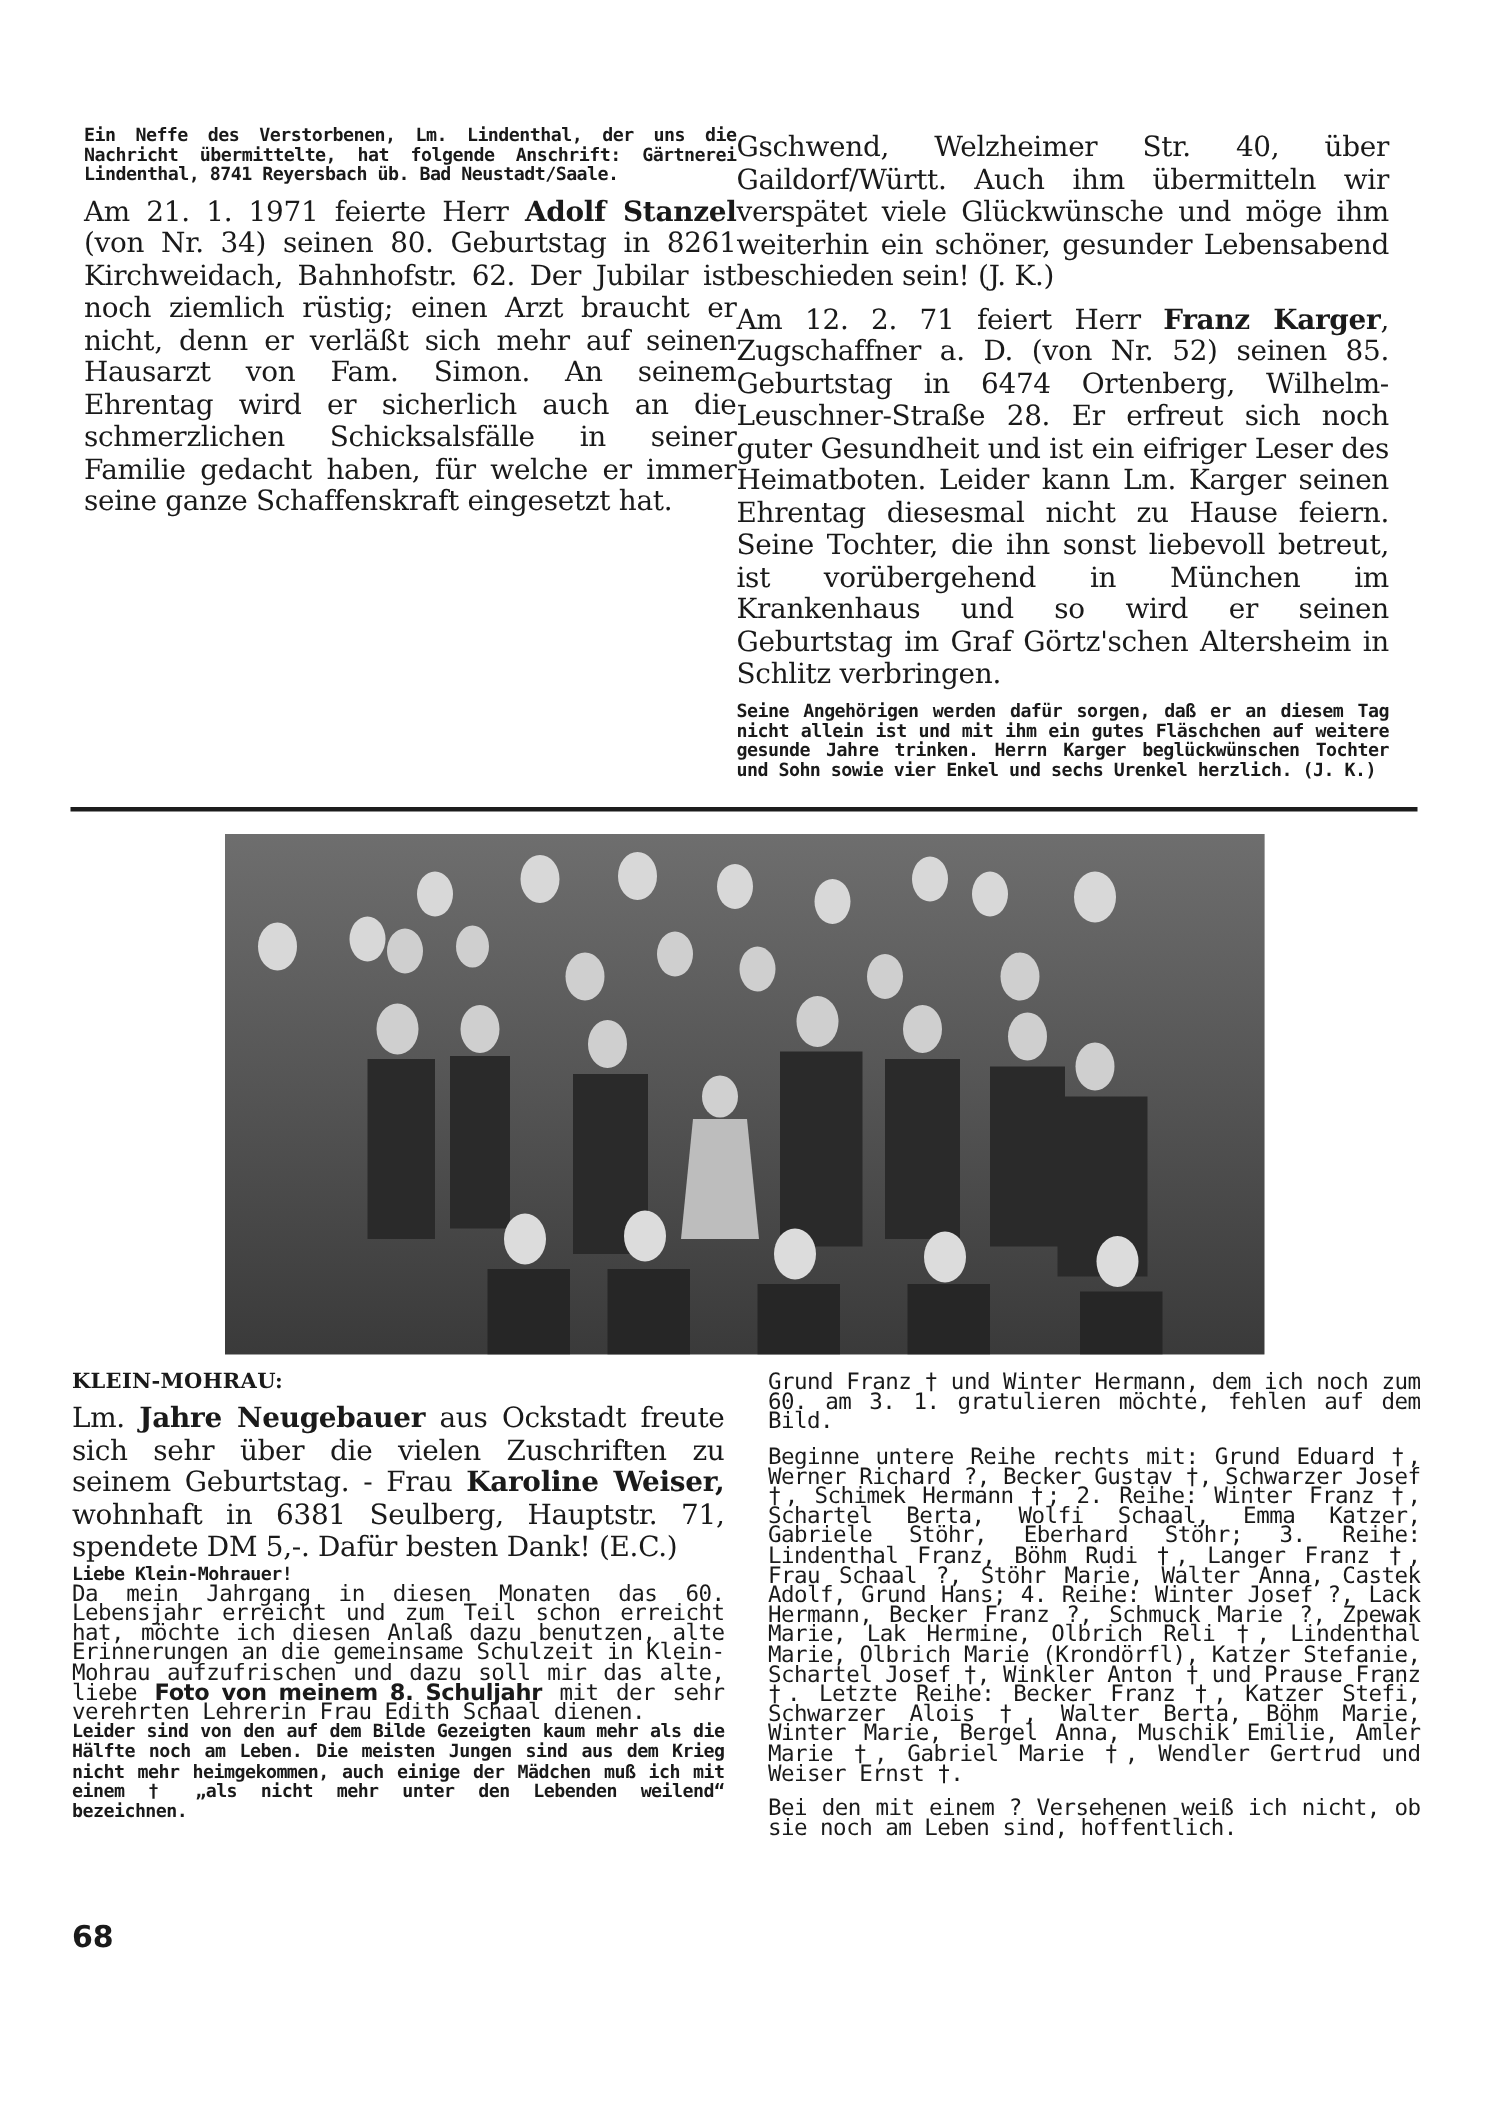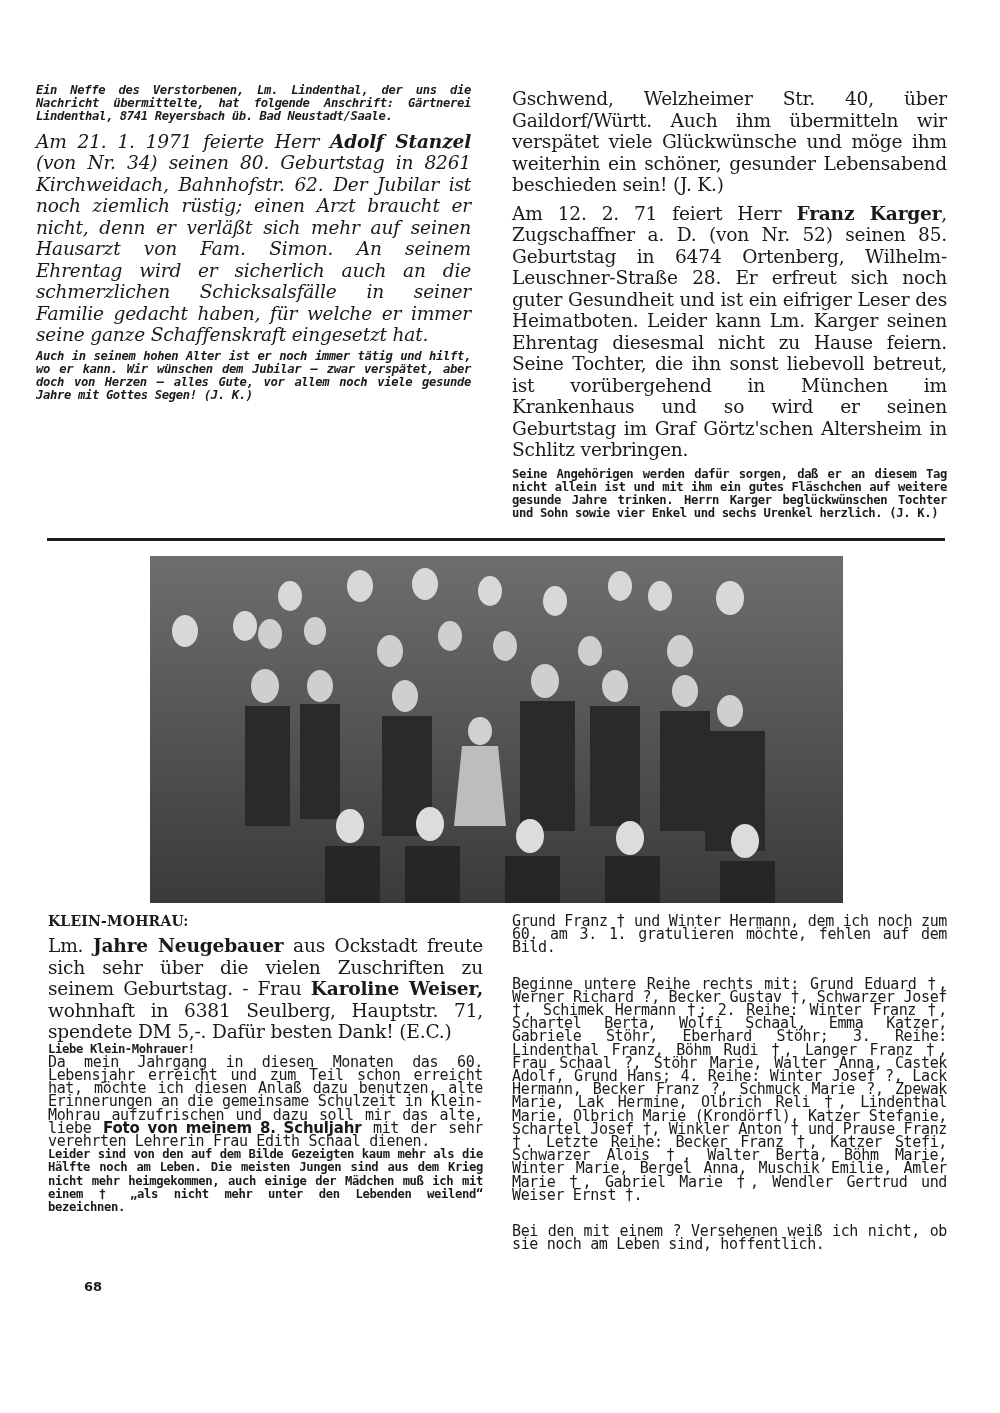--- a/index.html
+++ b/index.html
@@ -1,48 +1,47 @@
 <!DOCTYPE html>
 <html><head>
 <meta charset="utf-8">
 <style>
   html, body { margin: 0; padding: 0; background: #ffffff; }
   body { width: 1000px; height: 1413px; position: relative; overflow: hidden; color: #1a1a1a; }
   .col { position: absolute; text-align: justify; }
-  .col-left-top { left: 36px; top: 84px; width: 435px; font-style: italic; }
-  .col-right-top { left: 512px; top: 88px; width: 435px; }
+  .col-left-top { left: 56px; top: 84px; width: 435px; }
+  .col-right-top { left: 491px; top: 88px; width: 435px; }
   .col-left-bot { left: 48px; top: 910px; width: 435px; }
   .col-right-bot { left: 512px; top: 915px; width: 435px; }
 
   .small { font-family: "DejaVu Sans Mono", "Liberation Mono", monospace; font-size: 12.2px; line-height: 13.2px; font-weight: bold; letter-spacing: -0.35px; margin: 0; }
   .small-reg { font-family: "DejaVu Sans Mono", "Liberation Mono", monospace; font-size: 15px; line-height: 13.2px; letter-spacing: -0.35px; margin: 0; }
   .large { font-family: "DejaVu Serif", "Liberation Serif", serif; font-size: 18.6px; line-height: 21.5px; margin: 0; letter-spacing: -0.2px; }
   .large b { font-weight: bold; }
   .small b, .small-reg b { font-family: "DejaVu Sans", "Liberation Sans", sans-serif; font-weight: bold; letter-spacing: -0.2px; }
 
   .gap-s { margin-top: 4px; }
   .gap-m { margin-top: 7px; }
-  .gap-l { margin-top: 23px; }
+  .gap-l { margin-top: 10px; }
 
   .heading { font-family: "DejaVu Serif", "Liberation Serif", serif; font-weight: bold; font-size: 14px; line-height: 22px; margin: 0 0 3px 0; letter-spacing: 0.2px; }
 
   .divider { position: absolute; left: 47px; top: 538px; width: 898px; height: 3px; background: #1c1c1c; }
 
   .photo { position: absolute; left: 150px; top: 556px; width: 693px; height: 347px; background: #5a5a5a; overflow: hidden; }
   .photo svg { display: block; width: 100%; height: 100%; }
 
-  .page-number { position: absolute; left: 48px; top: 1279px; font-family: "DejaVu Sans", "Liberation Sans", sans-serif; font-weight: bold; font-size: 13px; margin-left: 36px; }
+  .page-number { position: absolute; left: 48px; top: 1279px; font-family: "DejaVu Sans", "Liberation Sans", sans-serif; font-weight: bold; font-size: 20px; }
 </style>
 </head>
 <body>
 
 <div class="col col-left-top">
   <p class="small">Ein Neffe des Verstorbenen, Lm. Lindenthal, der uns die Nachricht übermittelte, hat folgende Anschrift: Gärtnerei Lindenthal, 8741 Reyersbach üb. Bad Neustadt/Saale.</p>
   <p class="large gap-m"><span>Am 21. 1. 1971 feierte Herr </span><b>Adolf Stanzel</b><span> (von Nr. 34) seinen 80. Geburtstag in 8261 Kirchweidach, Bahnhofstr. 62. Der Jubilar ist noch ziemlich rüstig; einen Arzt braucht er nicht, denn er verläßt sich mehr auf seinen Hausarzt von Fam. Simon. An seinem Ehrentag wird er sicherlich auch an die schmerzlichen Schicksalsfälle in seiner Familie gedacht haben, für welche er immer seine ganze Schaffenskraft eingesetzt hat.</span></p>
-  <p class="small gap-s">Auch in seinem hohen Alter ist er noch immer tätig und hilft, wo er kann. Wir wünschen dem Jubilar — zwar verspätet, aber doch von Herzen — alles Gute, vor allem noch viele gesunde Jahre mit Gottes Segen! (J. K.)</p>
 </div>
 
 <div class="col col-right-top">
   <p class="large">Gschwend, Welzheimer Str. 40, über Gaildorf/Württ. Auch ihm übermitteln wir verspätet viele Glückwünsche und möge ihm weiterhin ein schöner, gesunder Lebensabend beschieden sein! (J. K.)</p>
   <p class="large gap-m"><span>Am 12. 2. 71 feiert Herr </span><b>Franz Karger</b><span>, Zugschaffner a. D. (von Nr. 52) seinen 85. Geburtstag in 6474 Ortenberg, Wilhelm-Leuschner-Straße 28. Er erfreut sich noch guter Gesundheit und ist ein eifriger Leser des Heimatboten. Leider kann Lm. Karger seinen Ehrentag diesesmal nicht zu Hause feiern. Seine Tochter, die ihn sonst liebevoll betreut, ist vorübergehend in München im Krankenhaus und so wird er seinen Geburtstag im Graf Görtz'schen Altersheim in Schlitz verbringen.</span></p>
   <p class="small gap-m">Seine Angehörigen werden dafür sorgen, daß er an diesem Tag nicht allein ist und mit ihm ein gutes Fläschchen auf weitere gesunde Jahre trinken. Herrn Karger beglückwünschen Tochter und Sohn sowie vier Enkel und sechs Urenkel herzlich. (J. K.)</p>
 </div>
 
 <div class="divider"></div>
 

